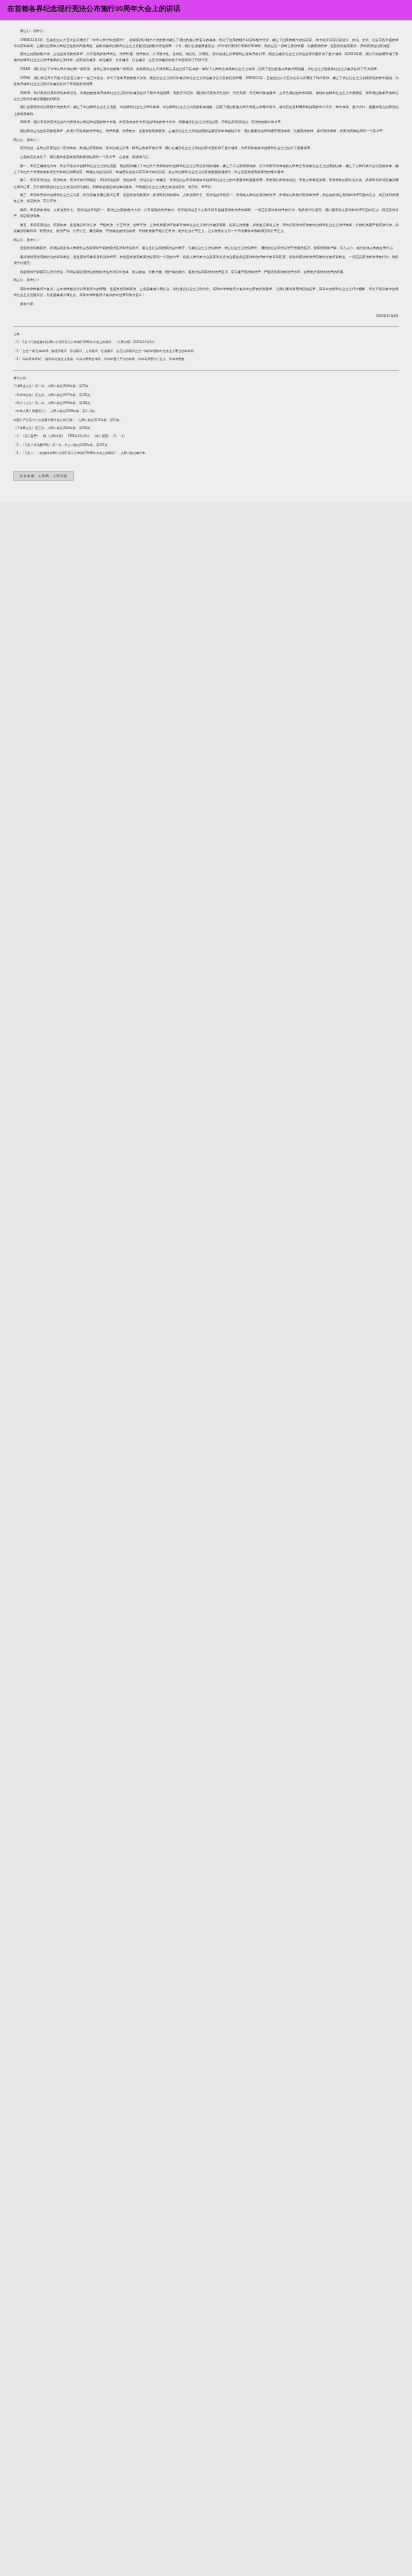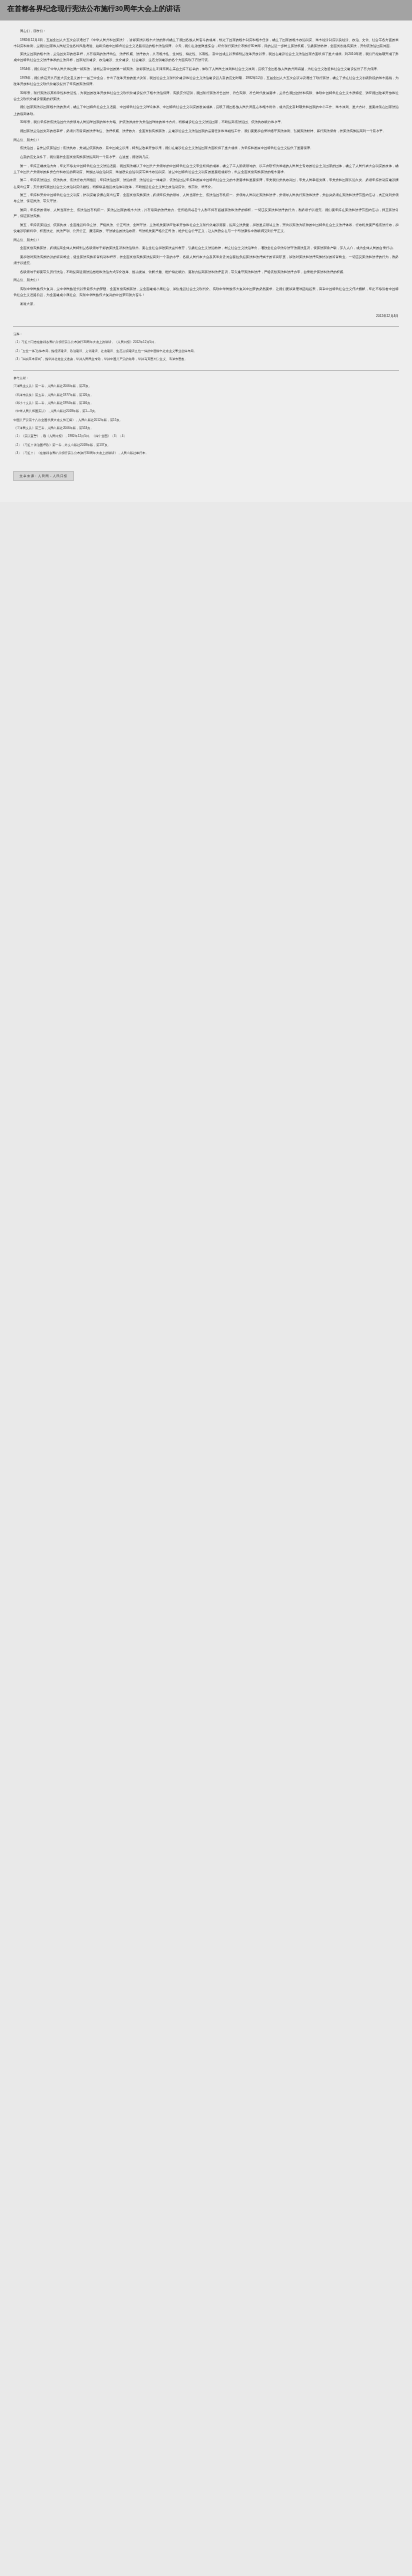--- a/index.html
+++ b/index.html
@@ -9,21 +9,21 @@
     font-family:"Liberation Sans", sans-serif;
     color:#1a1a1a;
   }
   .page{
     width:412px;
     box-sizing:border-box;
     background:#eeeeee;
     padding:0 0 20.6px 0;
   }
   .title-bar{
-    background:#a3a3a3;
+    background:#d946ef;
     border-bottom:0.5px solid #c8c8c8;
     padding:4.1px 7.2px 5.2px 7.2px;
   }
   .title{
     font-size:7.2px;
     font-weight:bold;
     line-height:1.45;
     color:#111;
     margin:0;
   }

